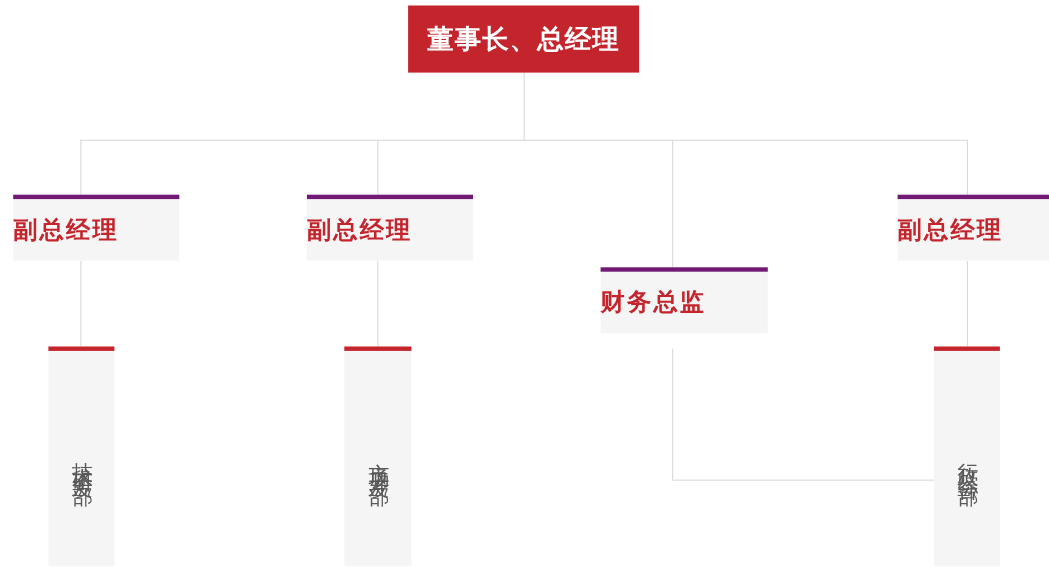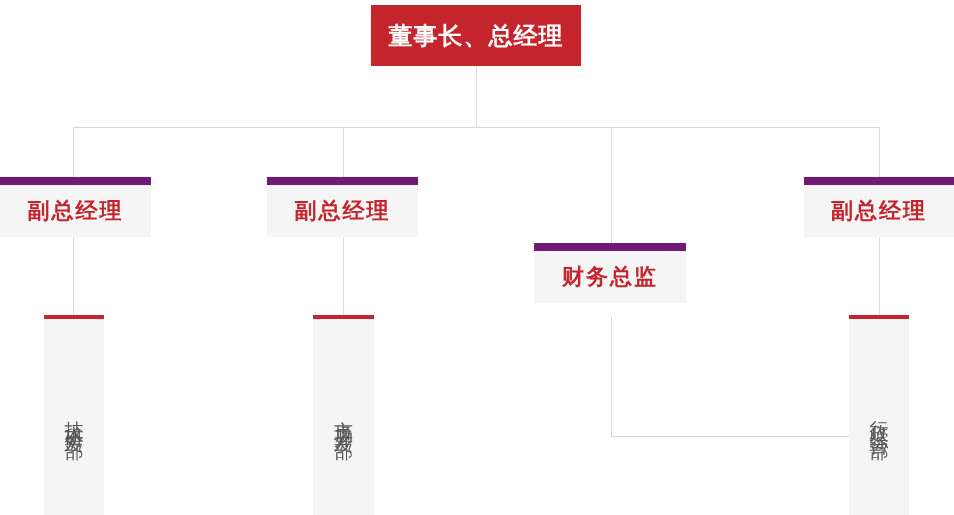--- a/index.html
+++ b/index.html
@@ -1,15 +1,15 @@
 <!DOCTYPE html>
 <html><head>
 <meta charset="utf-8">
 <style>
-  * { margin: 0; padding: 0; box-sizing: border-box; }
+  * { margin: 0; padding: 0; box-sizing: border-box; font-family: Liberation Mono, monospace; }
   html, body { background: #ffffff; }
   body {
     font-family: "Liberation Sans", "DejaVu Sans", sans-serif;
   }
   .canvas {
     position: relative;
     width: 954px;
     height: 515px;
     background: #ffffff;
     overflow: hidden;
@@ -33,26 +33,27 @@
     font-size: 24px;
     font-weight: bold;
     letter-spacing: 1px;
   }
 
   
   .l2-box {
     position: absolute;
     height: 60px;
     background: #f5f5f5;
-    border-top: 8px solid #701a75;
+    border-top: 4px solid #701a75;
     color: #c4242c;
-    display: flex; align-items: center; justify-content: center;
+    display: flex; align-items: center; justify-content: flex-start;
     font-size: 22px;
     font-weight: bold;
     letter-spacing: 2px;
+    margin-left: 12px;
   }
   .vp-left   { left: 0px;   top: 177px; width: 151px; }
   .vp-middle { left: 267px; top: 177px; width: 151px; }
   .cfo       { left: 534px; top: 243px; width: 152px; }
   .vp-right  { left: 804px; top: 177px; width: 150px; }
 
   
   .l3-box {
     position: absolute;
     top: 315px;

